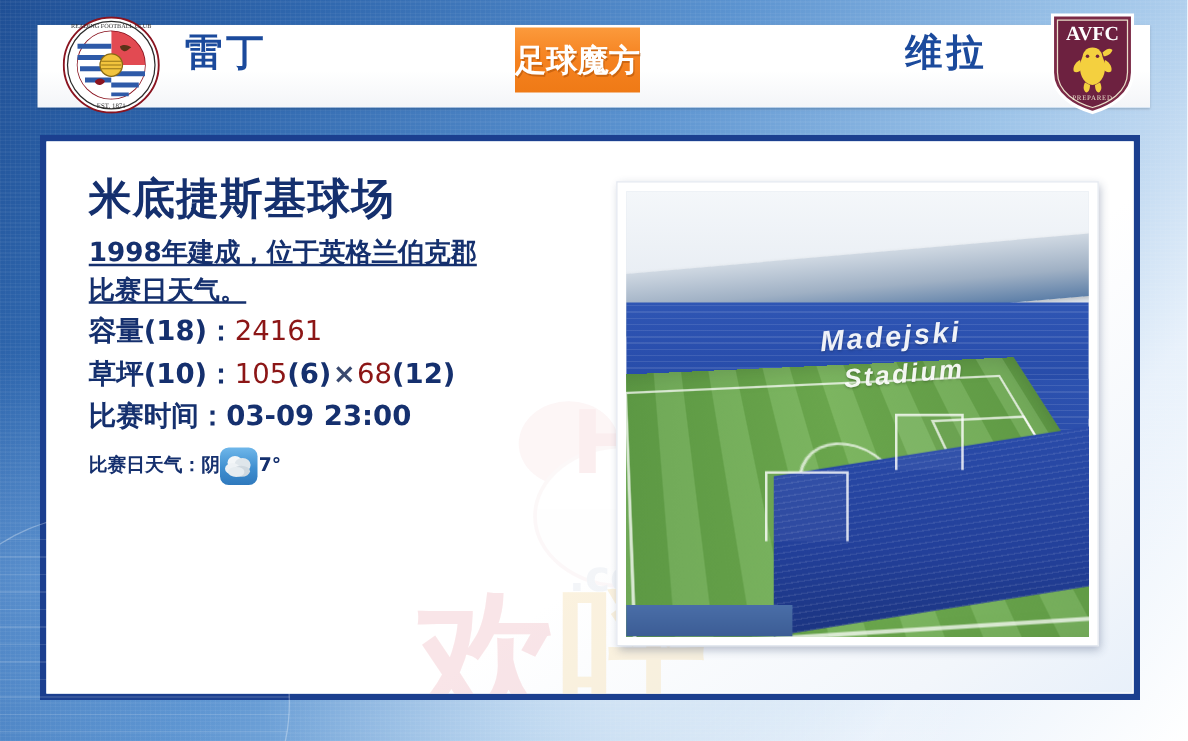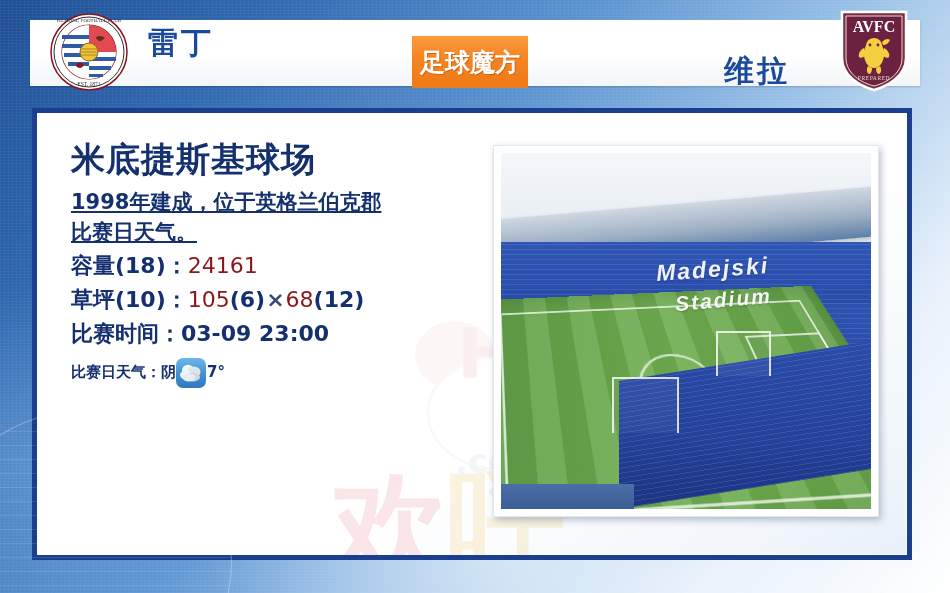--- a/index.html
+++ b/index.html
@@ -74,27 +74,27 @@
   .team-name {
     position: absolute;
     top: 28px;
     font-size: 30px;
     font-weight: bold;
     color: #1b4a9c;
     letter-spacing: 3px;
     line-height: 1;
   }
   .team-left-name { left: 148px; }
-  .team-right-name { left: 724px; margin-top: 28px; }
+  .team-right-name { left: 724px; }
 
   .center-logo {
     position: absolute;
     left: 412px;
-    top: 36px;
-    width: 116px;
+    top: 22px;
+    width: 100px;
     height: 52px;
     background: linear-gradient(180deg, #fb9a3c 0%, #f58220 48%, #ef7a16 100%);
     display: flex;
     align-items: center;
     justify-content: center;
     z-index: 4;
   }
   .center-logo-text {
     color: #ffffff;
     font-size: 25px;

